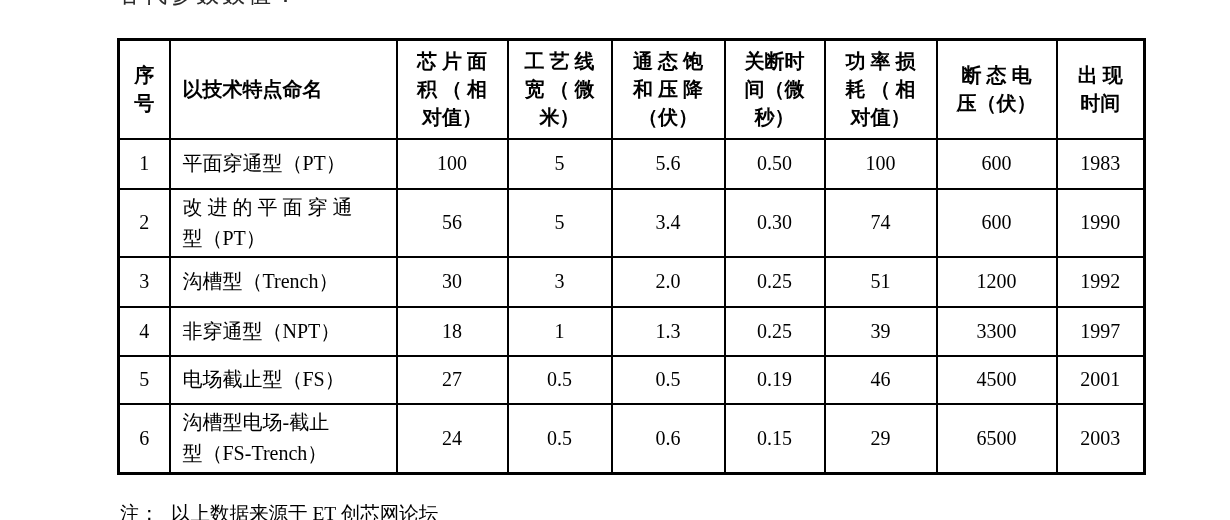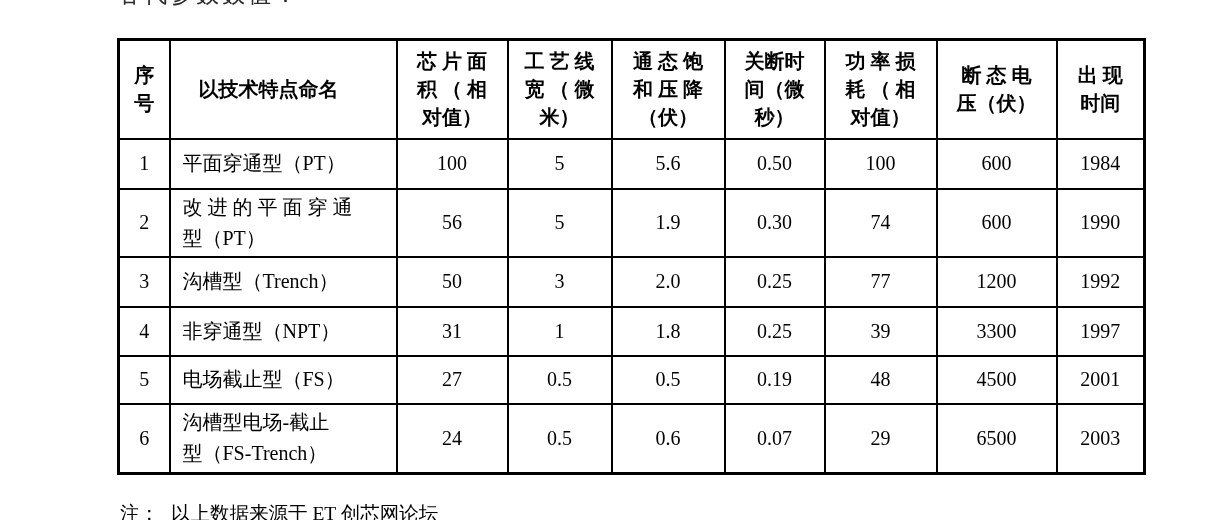--- a/index.html
+++ b/index.html
@@ -52,21 +52,21 @@
     padding: 2px 4px;
     overflow: hidden;
   }
   table.doc-table thead tr { height: 99px; }
   table.doc-table thead th {
     font-weight: bold;
     line-height: 1.4;
   }
   table.doc-table thead th.col-name {
     text-align: left;
-    padding-left: 28px;
+    padding-left: 12px;
   }
   table.doc-table td.col-name {
     text-align: left;
     padding-left: 12px;
     line-height: 1.55;
   }
   tbody tr:nth-child(1) { height: 50px; }
   tbody tr:nth-child(2) { height: 66px; }
   tbody tr:nth-child(3) { height: 50px; }
   tbody tr:nth-child(4) { height: 49px; }
@@ -131,75 +131,75 @@
     <tbody id="table-body">
         <tr>
           <td class="col-seq">1</td>
           <td class="col-name">平面穿通型（PT）</td>
           <td class="col-chip_area">100</td>
           <td class="col-line_width">5</td>
           <td class="col-vce_sat">5.6</td>
           <td class="col-turn_off_time">0.50</td>
           <td class="col-power_loss">100</td>
           <td class="col-off_state_voltage">600</td>
-          <td class="col-year">1984</td>
+          <td class="col-year">1983</td>
         </tr>
         <tr>
           <td class="col-seq">2</td>
           <td class="col-name">改 进 的 平 面 穿 通
 型（PT）</td>
           <td class="col-chip_area">56</td>
           <td class="col-line_width">5</td>
-          <td class="col-vce_sat">1.9</td>
+          <td class="col-vce_sat">3.4</td>
           <td class="col-turn_off_time">0.30</td>
           <td class="col-power_loss">74</td>
           <td class="col-off_state_voltage">600</td>
           <td class="col-year">1990</td>
         </tr>
         <tr>
           <td class="col-seq">3</td>
           <td class="col-name">沟槽型（Trench）</td>
-          <td class="col-chip_area">50</td>
+          <td class="col-chip_area">30</td>
           <td class="col-line_width">3</td>
           <td class="col-vce_sat">2.0</td>
           <td class="col-turn_off_time">0.25</td>
-          <td class="col-power_loss">77</td>
+          <td class="col-power_loss">51</td>
           <td class="col-off_state_voltage">1200</td>
           <td class="col-year">1992</td>
         </tr>
         <tr>
           <td class="col-seq">4</td>
           <td class="col-name">非穿通型（NPT）</td>
-          <td class="col-chip_area">31</td>
+          <td class="col-chip_area">18</td>
           <td class="col-line_width">1</td>
-          <td class="col-vce_sat">1.8</td>
+          <td class="col-vce_sat">1.3</td>
           <td class="col-turn_off_time">0.25</td>
           <td class="col-power_loss">39</td>
           <td class="col-off_state_voltage">3300</td>
           <td class="col-year">1997</td>
         </tr>
         <tr>
           <td class="col-seq">5</td>
           <td class="col-name">电场截止型（FS）</td>
           <td class="col-chip_area">27</td>
           <td class="col-line_width">0.5</td>
           <td class="col-vce_sat">0.5</td>
           <td class="col-turn_off_time">0.19</td>
-          <td class="col-power_loss">48</td>
+          <td class="col-power_loss">46</td>
           <td class="col-off_state_voltage">4500</td>
           <td class="col-year">2001</td>
         </tr>
         <tr>
           <td class="col-seq">6</td>
           <td class="col-name">沟槽型电场-截止
 型（FS-Trench）</td>
           <td class="col-chip_area">24</td>
           <td class="col-line_width">0.5</td>
           <td class="col-vce_sat">0.6</td>
-          <td class="col-turn_off_time">0.07</td>
+          <td class="col-turn_off_time">0.15</td>
           <td class="col-power_loss">29</td>
           <td class="col-off_state_voltage">6500</td>
           <td class="col-year">2003</td>
         </tr>
       </tbody>
   </table>
 
   <div class="footnote">
     <span class="prefix">注：</span><span>以上数据来源于 ET 创芯网论坛</span>
   </div>

